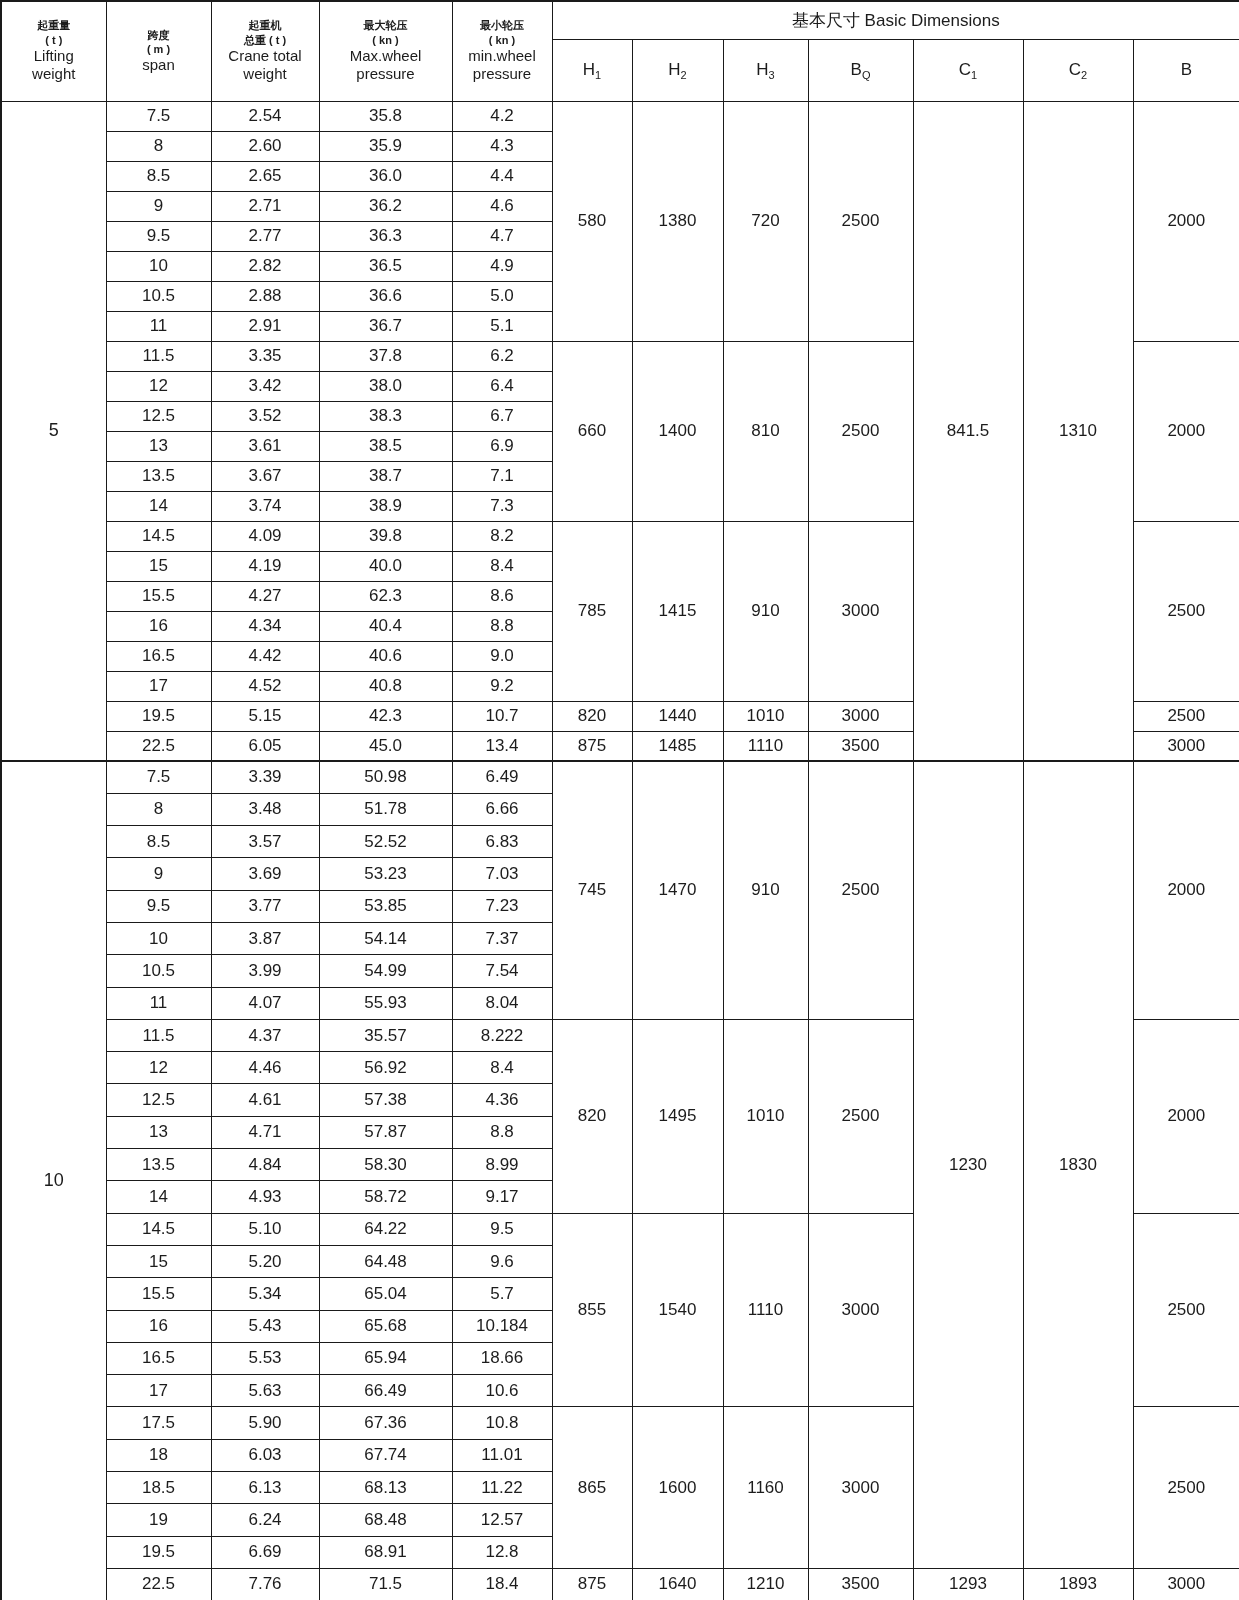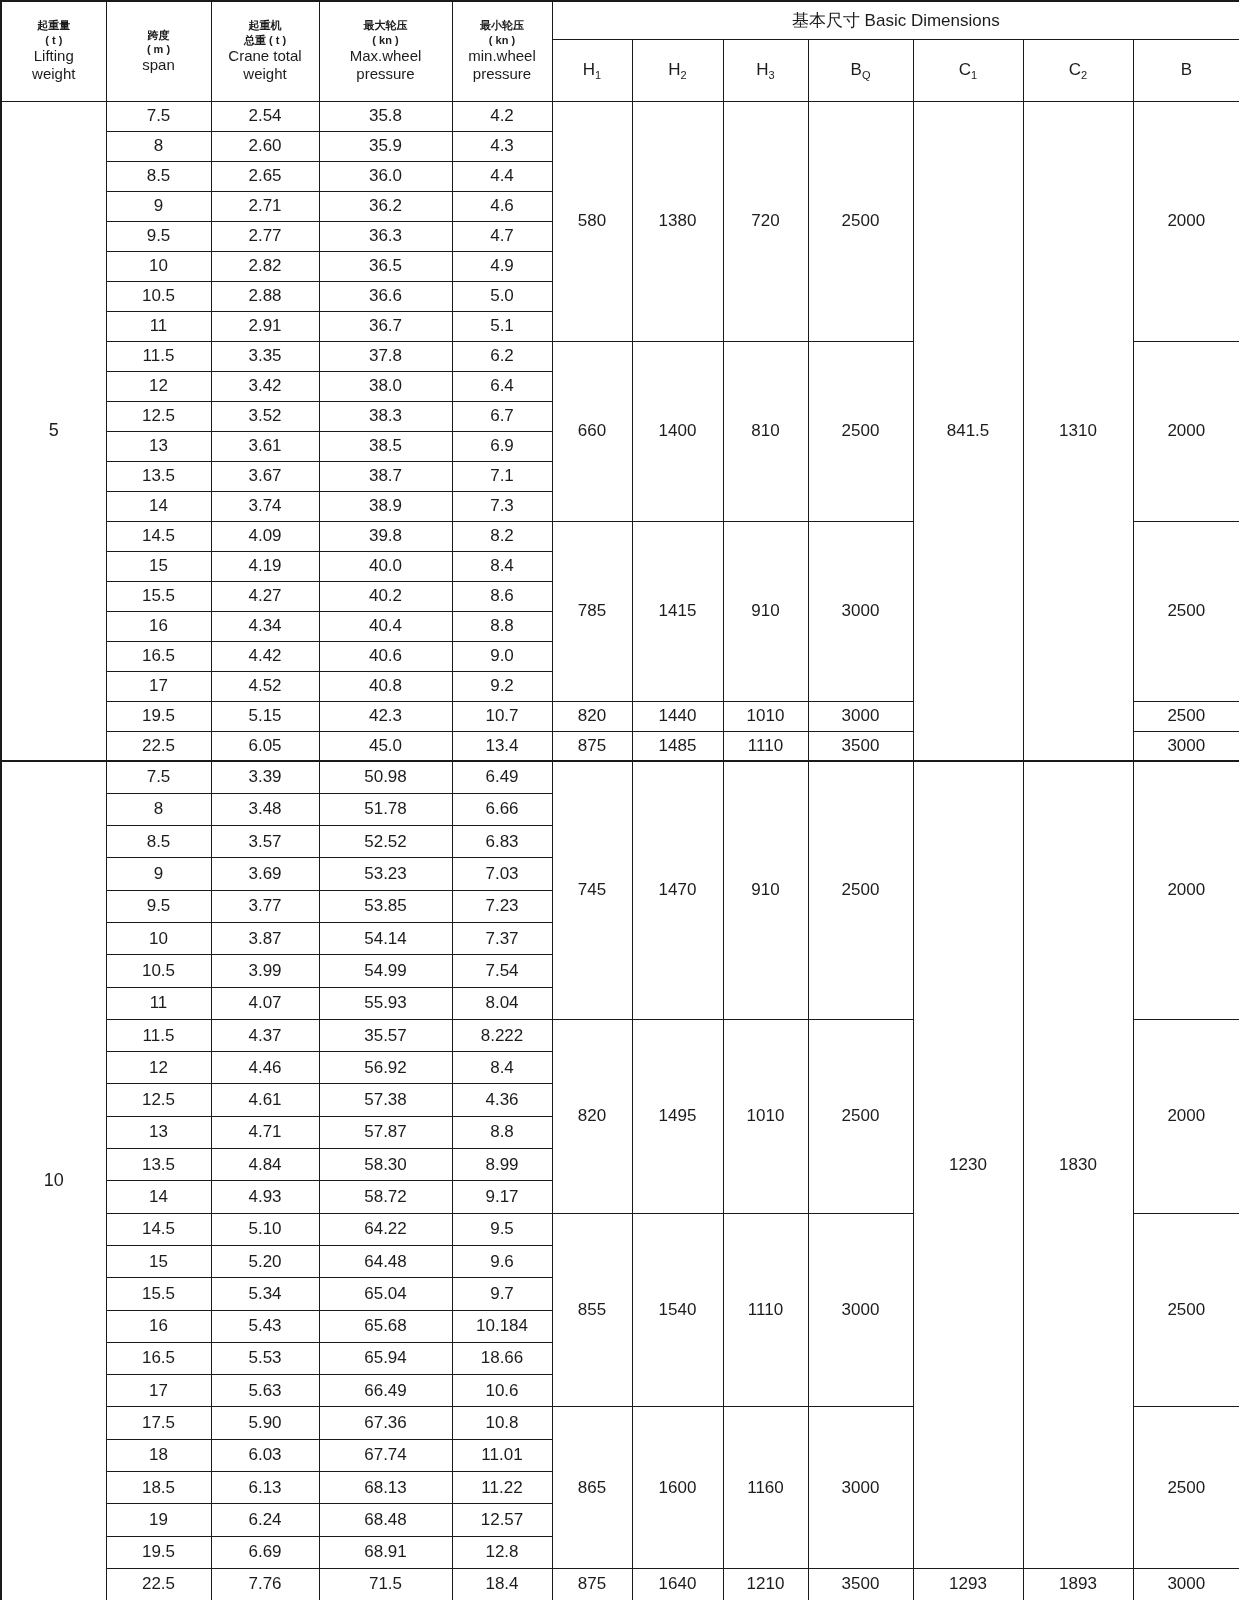--- a/index.html
+++ b/index.html
@@ -219,21 +219,21 @@
         </tr>
         <tr class="sec0" data-name="table-row">
           <td data-name="span-cell">15</td>
           <td data-name="crane-weight-cell">4.19</td>
           <td data-name="max-pressure-cell">40.0</td>
           <td data-name="min-pressure-cell">8.4</td>
         </tr>
         <tr class="sec0" data-name="table-row">
           <td data-name="span-cell">15.5</td>
           <td data-name="crane-weight-cell">4.27</td>
-          <td data-name="max-pressure-cell">40.2</td>
+          <td data-name="max-pressure-cell">62.3</td>
           <td data-name="min-pressure-cell">8.6</td>
         </tr>
         <tr class="sec0" data-name="table-row">
           <td data-name="span-cell">16</td>
           <td data-name="crane-weight-cell">4.34</td>
           <td data-name="max-pressure-cell">40.4</td>
           <td data-name="min-pressure-cell">8.8</td>
         </tr>
         <tr class="sec0" data-name="table-row">
           <td data-name="span-cell">16.5</td>
@@ -380,21 +380,21 @@
         <tr class="sec1" data-name="table-row">
           <td data-name="span-cell">15</td>
           <td data-name="crane-weight-cell">5.20</td>
           <td data-name="max-pressure-cell">64.48</td>
           <td data-name="min-pressure-cell">9.6</td>
         </tr>
         <tr class="sec1" data-name="table-row">
           <td data-name="span-cell">15.5</td>
           <td data-name="crane-weight-cell">5.34</td>
           <td data-name="max-pressure-cell">65.04</td>
-          <td data-name="min-pressure-cell">9.7</td>
+          <td data-name="min-pressure-cell">5.7</td>
         </tr>
         <tr class="sec1" data-name="table-row">
           <td data-name="span-cell">16</td>
           <td data-name="crane-weight-cell">5.43</td>
           <td data-name="max-pressure-cell">65.68</td>
           <td data-name="min-pressure-cell">10.184</td>
         </tr>
         <tr class="sec1" data-name="table-row">
           <td data-name="span-cell">16.5</td>
           <td data-name="crane-weight-cell">5.53</td>

